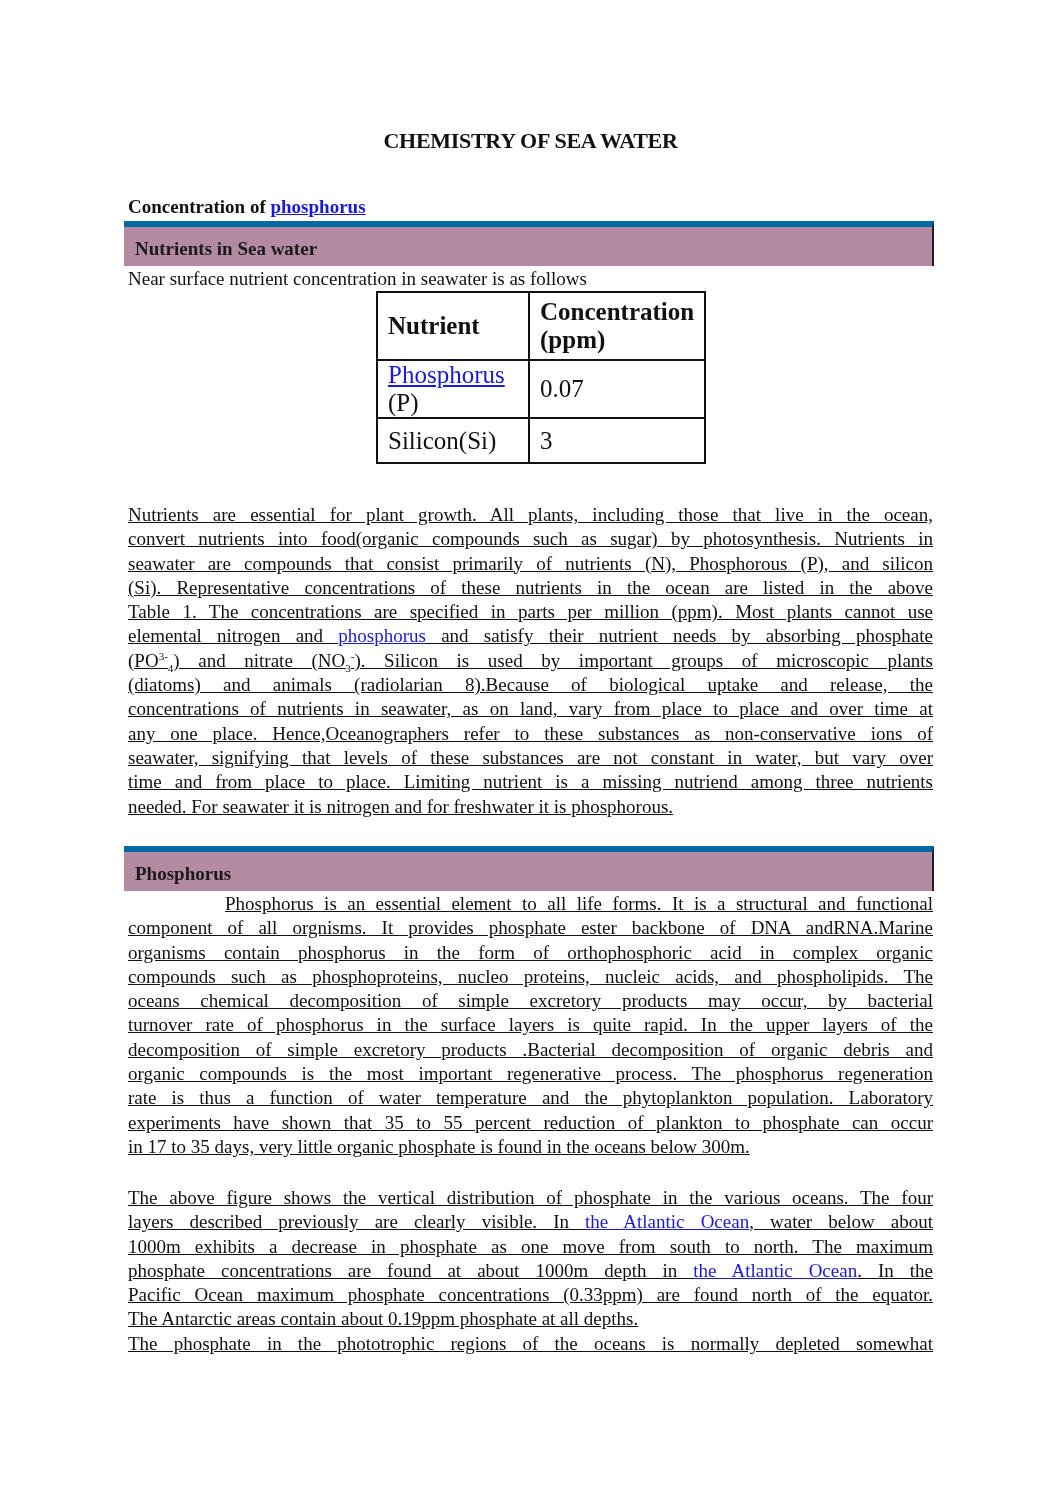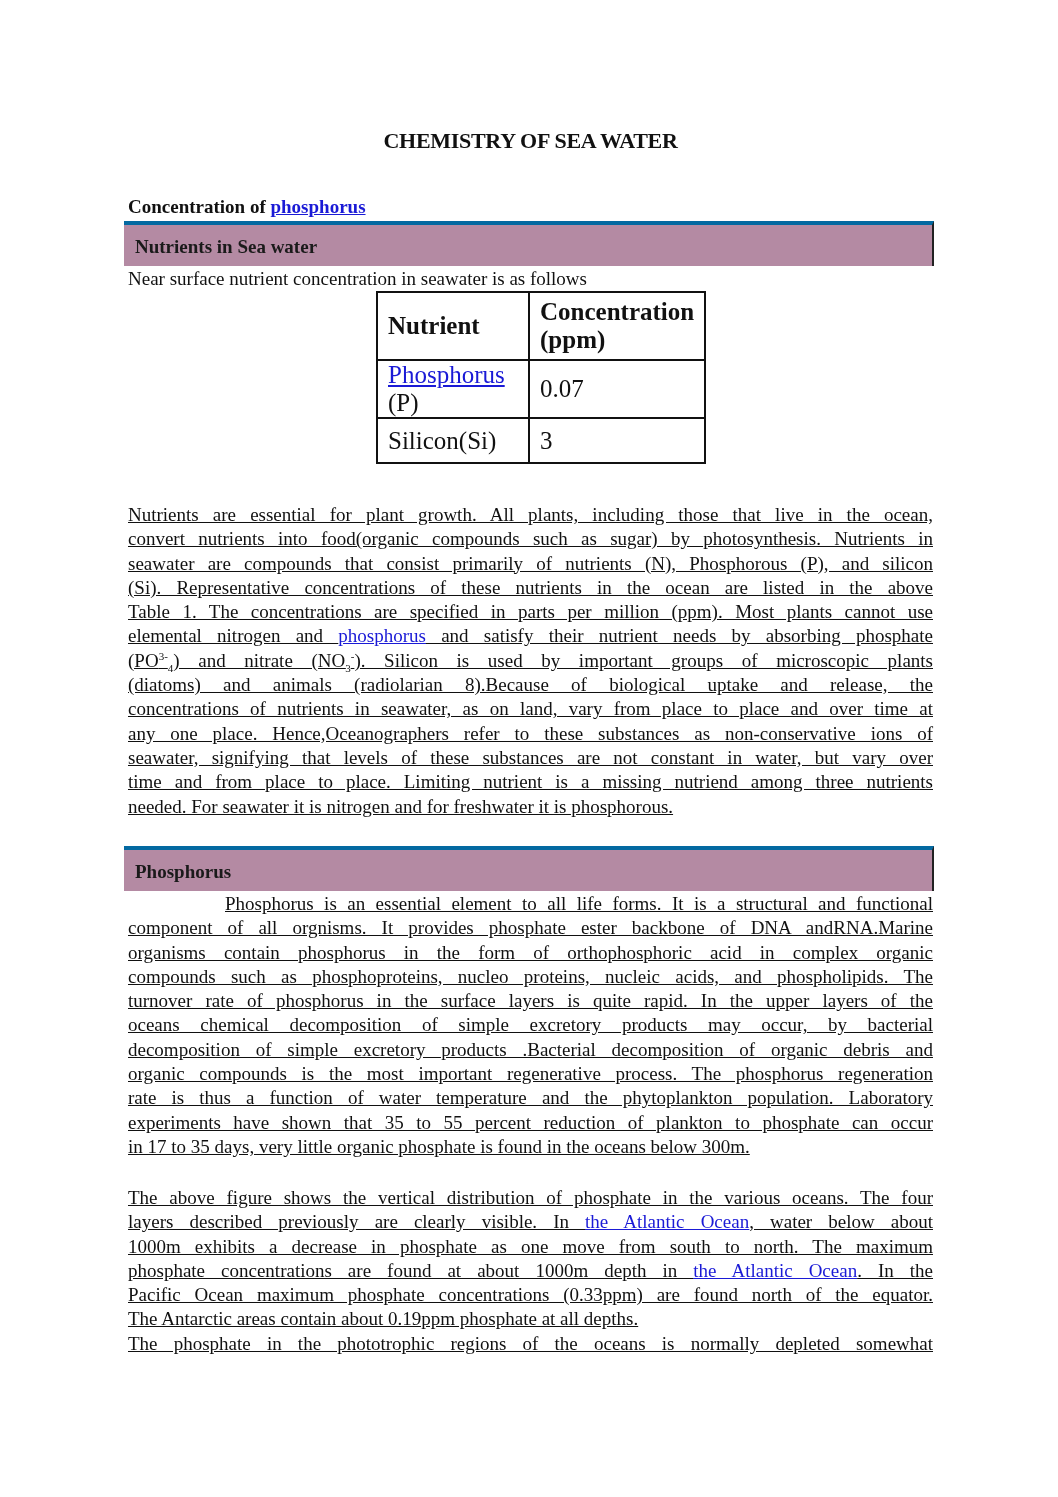--- a/index.html
+++ b/index.html
@@ -11,21 +11,21 @@
   .title {
     position: absolute; left: 0; width: 805px; top: 128px;
     text-align: center; font-weight: bold; font-size: 22px; letter-spacing: -0.3px;
   }
   .subhead {
     position: absolute; left: 0; top: 196px; font-weight: bold; font-size: 19px;
   }
   a { color: #1a1ad6; text-decoration: underline; }
   .bar {
     position: absolute; left: -4px; width: 810px; height: 45px;
-    background: #b48aa3; border-right: 2px solid #222; border-top: 4px solid #0369a1;
+    background: #b48aa3; border-right: 2px solid #222; border-top: 6px solid #0369a1;
     box-sizing: border-box; padding-left: 11px;
     font-weight: bold; font-size: 19px; line-height: 44px; color: #1a1a1a;
   }
   .para {
     position: absolute; left: 0; width: 805px;
     font-size: 19px; line-height: 24.3px; text-align: justify;
     text-align-last: left;
   }
   .line { display: block; text-align: justify; text-align-last: justify; white-space: nowrap; text-decoration: underline; }
   .line.last { text-align-last: left; }
@@ -90,22 +90,22 @@
     <span class="line last">needed. For seawater it is nitrogen and for freshwater it is phosphorous.</span>
   </div>
 
   <div class="bar" style="top:846px;">Phosphorus</div>
 
   <div class="para" style="top:892px;">
     <span class="line" style="padding-left:97px;">Phosphorus is an essential element to all life forms. It is a structural and functional</span>
     <span class="line">component of all orgnisms. It provides phosphate ester backbone of DNA andRNA.Marine</span>
     <span class="line">organisms contain phosphorus in the form of orthophosphoric acid in complex organic</span>
     <span class="line">compounds such as phosphoproteins, nucleo proteins, nucleic acids, and phospholipids. The</span>
+    <span class="line">oceans chemical decomposition of simple excretory products may occur, by bacterial</span>
     <span class="line">turnover rate of phosphorus in the surface layers is quite rapid. In the upper layers of the</span>
-    <span class="line">oceans chemical decomposition of simple excretory products may occur, by bacterial</span>
     <span class="line">decomposition of simple excretory products .Bacterial decomposition of organic debris and</span>
     <span class="line">organic compounds is the most important regenerative process. The phosphorus regeneration</span>
     <span class="line">rate is thus a function of water temperature and the phytoplankton population. Laboratory</span>
     <span class="line">experiments have shown that 35 to 55 percent reduction of plankton to phosphate can occur</span>
     <span class="line last">in 17 to 35 days, very little organic phosphate is found in the oceans below 300m.</span>
   </div>
 
   <div class="para" style="top:1186px;">
     <span class="line">The  above figure shows the vertical distribution of phosphate in the various oceans. The four</span>
     <span class="line"><span>layers described previously are clearly visible. In </span><a href="#">the Atlantic Ocean</a><span>, water below about</span></span>

